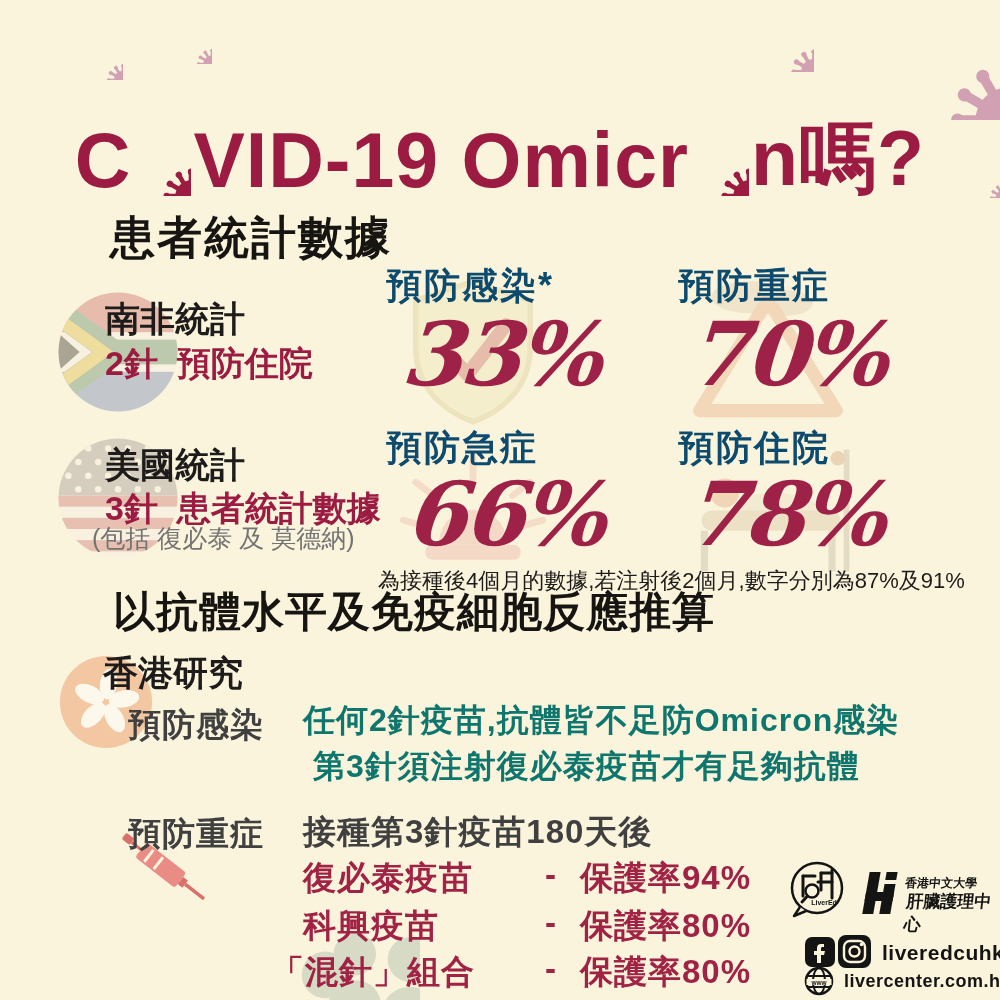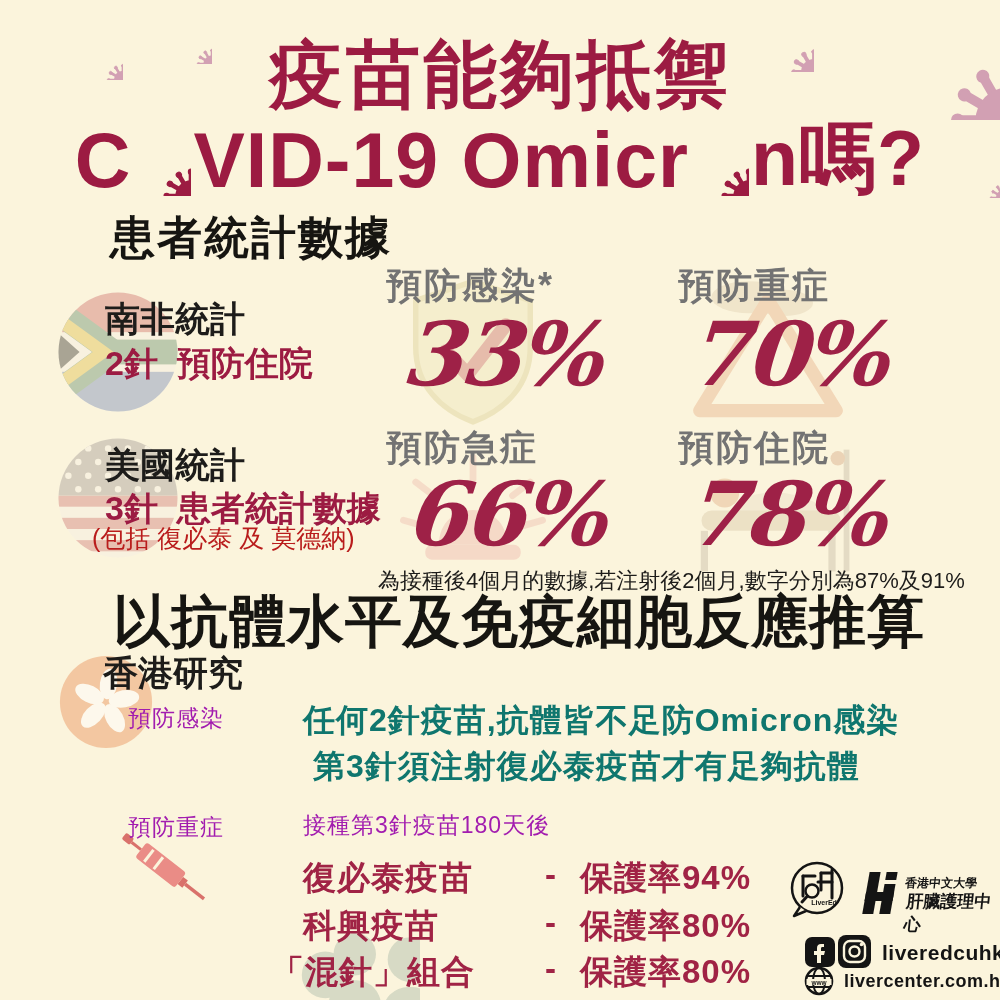--- a/index.html
+++ b/index.html
@@ -8,32 +8,32 @@
   .abs{position:absolute;}
   
   .title1{top:26px;left:0;right:0;text-align:center;font-size:74px;font-weight:900;
           color:#9C1B42;letter-spacing:3px;z-index:2;}
   .title2{top:108px;left:0;right:0;display:flex;justify-content:center;align-items:center;
           font-size:77px;font-weight:900;color:#9C1B42;letter-spacing:1px;z-index:2;}
   .title2 .ovirus{width:58px;height:58px;margin:0 2px;position:relative;top:7px;}
   
   .serif-head{font-family:"DejaVu Serif","Liberation Serif",serif;font-weight:900;color:#161511;z-index:2;margin-left:35px;}
   .head1{left:75px;top:208px;font-size:45px;letter-spacing:2px;}
-  .head2{left:78px;top:584px;font-size:57px;letter-spacing:1px;}
+  .head2{left:78px;top:584px;font-size:42px;letter-spacing:1px;}
   
   .region{font-size:35px;font-weight:800;color:#1D1C1A;z-index:2;}
   .vaccine{font-size:34px;font-weight:800;color:#9C1B42;z-index:2;white-space:pre;}
-  .vacnote{font-size:25px;font-weight:400;color:#b91c1c;z-index:2;white-space:pre;}
-  .statlabel{font-size:36px;font-weight:800;color:#737373;letter-spacing:2px;z-index:2;}
+  .vacnote{font-size:25px;font-weight:400;color:#737373;z-index:2;white-space:pre;}
+  .statlabel{font-size:36px;font-weight:800;color:#0c4a6e;letter-spacing:2px;z-index:2;}
   .bignum{font-family:"DejaVu Serif","Liberation Serif",serif;font-style:italic;font-weight:900;
           font-size:88px;color:#9E2147;transform:skewX(-7deg);letter-spacing:-3px;
           text-align:center;z-index:2;}
   .footnote{font-size:22px;font-weight:500;color:#1D1C1A;z-index:2;}
   
-  .blklabel{font-size:23px;font-weight:400;color:#a21caf;letter-spacing:1px;z-index:2;}
+  .blklabel{font-size:33px;font-weight:700;color:#404040;letter-spacing:1px;z-index:2;}
   .redline{font-size:32px;font-weight:800;color:#0f766e;letter-spacing:1px;z-index:2;}
   .redrow{font-size:33px;font-weight:800;color:#A02345;letter-spacing:1px;z-index:2;}
   
   .cuhk1{font-size:12px;font-weight:600;color:#141414;transform:skewX(-6deg);z-index:2;}
   .cuhk2{font-size:17px;font-weight:900;color:#141414;transform:skewX(-6deg);z-index:2;}
   .handle{font-size:21px;font-weight:800;color:#141414;letter-spacing:.5px;z-index:2;}
   .website{font-size:18px;font-weight:800;color:#141414;letter-spacing:.5px;z-index:2;}
   .liveredtxt{font-size:7px;font-weight:700;fill:#141414;}
   .fade{z-index:0;}
 </style>
@@ -113,21 +113,20 @@
   <svg class="abs fade" style="left:766px;top:24px;width:48px;height:48px;color:#D2A0B3" viewBox="-50 -50 100 100">
       <use href="#virus"></use>
     </svg>
   <svg class="abs fade" style="left:888px;top:0px;width:120px;height:120px;color:#D2A0B3" viewBox="-50 -50 100 100">
       <use href="#virus"></use>
     </svg>
   <svg class="abs fade" style="left:974px;top:168px;width:30px;height:30px;color:#D2A0B3" viewBox="-50 -50 100 100">
       <use href="#virus"></use>
     </svg>
 
-  <div class="abs title1">疫苗能夠抵禦</div>
   <div class="abs title2">
     <span>C</span>
       <svg class="ovirus" viewBox="-50 -50 100 100" style="color:#9C1B42">
         <use href="#virus"></use>
       </svg>
       <span>VID-19 Omicr</span>
       <svg class="ovirus" viewBox="-50 -50 100 100" style="color:#9C1B42">
         <use href="#virus"></use>
       </svg>
       <span>n嗎?</span>

